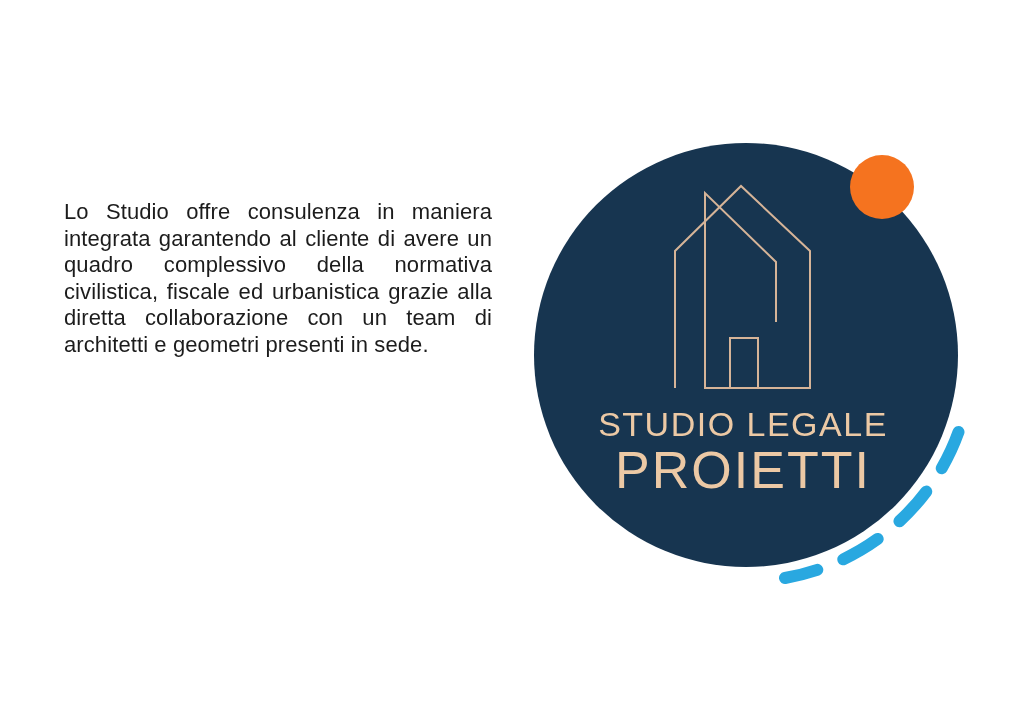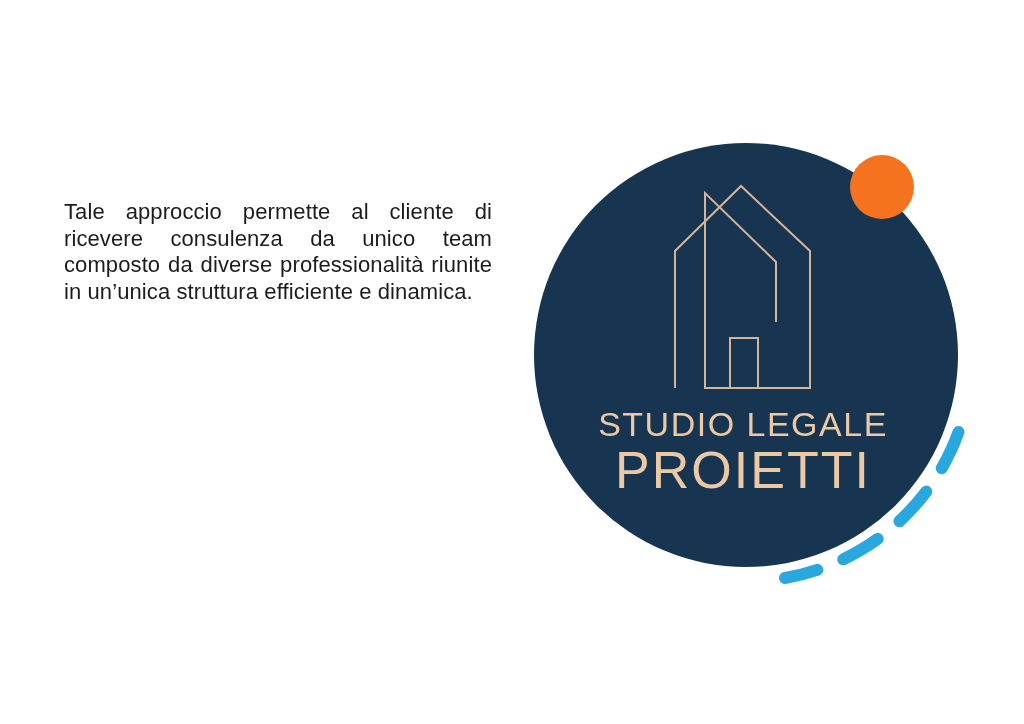--- a/index.html
+++ b/index.html
@@ -45,21 +45,21 @@
     letter-spacing: 2px;
     font-weight: 400;
   }
 </style>
 </head>
 <body>
 
 <div class="canvas">
 
   <div class="text-col">
-    <p>Tale approccio permette al cliente di ricevere consulenza da unico team composto da diverse professionalità riunite in un’unica struttura efficiente e dinamica.</p>
+    <p>Lo Studio offre consulenza in maniera integrata garantendo al cliente di avere un quadro complessivo della normativa civilistica, fiscale ed urbanistica grazie alla diretta collaborazione con un team di architetti e geometri presenti in sede.</p>
   </div>
 
   <svg class="logo-svg" viewBox="500 95 500 525" xmlns="http://www.w3.org/2000/svg">
 
     <circle cx="746" cy="355" r="212" fill="#173550"></circle>
 
     <circle cx="882" cy="187" r="32" fill="#f5731f"></circle>
 
     <g fill="none" stroke-width="2" stroke-linejoin="miter" stroke-linecap="butt">
       <path d="M675,388 L675,251 L741,186 L810,251 L810,388 L705,388 L705,193 L776,262 L776,322" fill="none" stroke="#d6b498"></path>

